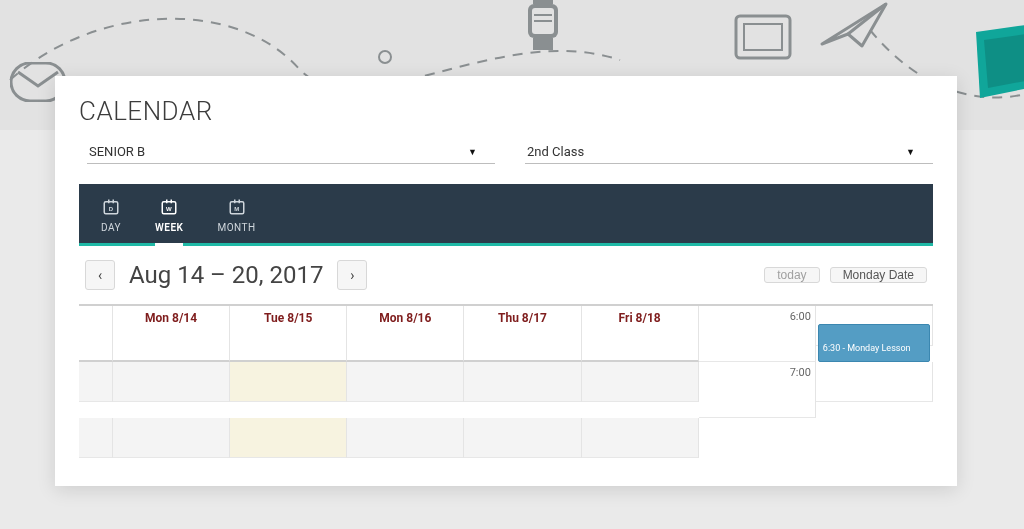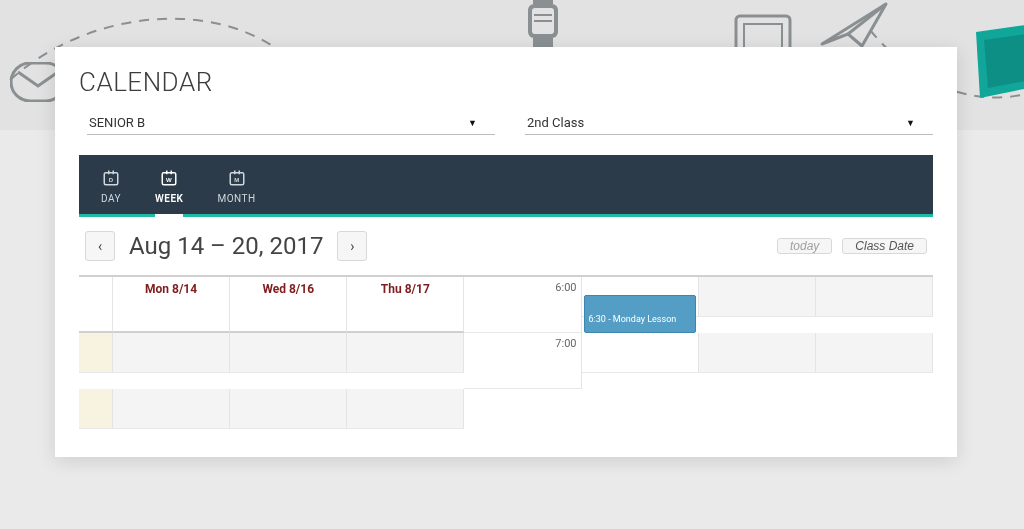--- a/index.html
+++ b/index.html
@@ -14,21 +14,21 @@
   .doodle-band {
     position: absolute;
     top: 0; left: 0; right: 0;
     height: 130px;
     background: #e2e2e2;
     overflow: hidden;
   }
   .doodle-band svg { position: absolute; }
   .panel {
     position: absolute;
-    top: 47px;
+    top: 76px;
     left: 55px;
     width: 902px;
     background: #fff;
     box-shadow: 0 4px 18px rgba(0,0,0,0.12);
     padding: 20px 24px 28px 24px;
   }
   .panel h1 {
     font-size: 26px;
     font-weight: 300;
     color: #3c3c3c;
@@ -105,21 +105,20 @@
   }
   .date-bar .spacer { flex: 1; }
   .gbtn {
     background: #f6f6f6;
     border: 1px solid #d8d8d8;
     border-radius: 3px;
     font-size: 12px;
     color: #555;
     padding: 0 12px;
     cursor: pointer;
-    font-style: italic;
   }
   .gbtn.muted { color: #a0a0a0; }
   .gbtn + .gbtn { margin-left: 10px; }
   .cal {
     border-top: 2px solid #d0d0d0;
     display: grid;
     grid-template-columns: 34px repeat(7, 1fr);
   }
   .chead {
     border-right: 1px solid #e4e4e4;
@@ -251,28 +250,30 @@
   <div class="date-bar">
     <div class="nav-btn">
       <span>‹</span>
     </div>
     <span class="range">Aug 14 – 20, 2017</span>
     <div class="nav-btn">
       <span>›</span>
     </div>
     <div class="spacer"></div>
     <button class="gbtn muted">today</button>
-    <button class="gbtn">Class Date</button>
+    <button class="gbtn">Monday Date</button>
   </div>
 
   <div class="cal">
     <div class="chead timecol"></div>
     <div class="chead">Mon 8/14</div>
-    <div class="chead">Wed 8/16</div>
+    <div class="chead">Tue 8/15</div>
+    <div class="chead">Mon 8/16</div>
     <div class="chead">Thu 8/17</div>
+    <div class="chead">Fri 8/18</div>
 
     <div class="tlabel">6:00</div>
     <div class="tcell" style="background:#fff">
       <div class="event">6:30 - Monday Lesson</div>
     </div>
     <div class="tcell"></div>
     <div class="tcell"></div>
     <div class="tcell today"></div>
     <div class="tcell"></div>
     <div class="tcell"></div>

